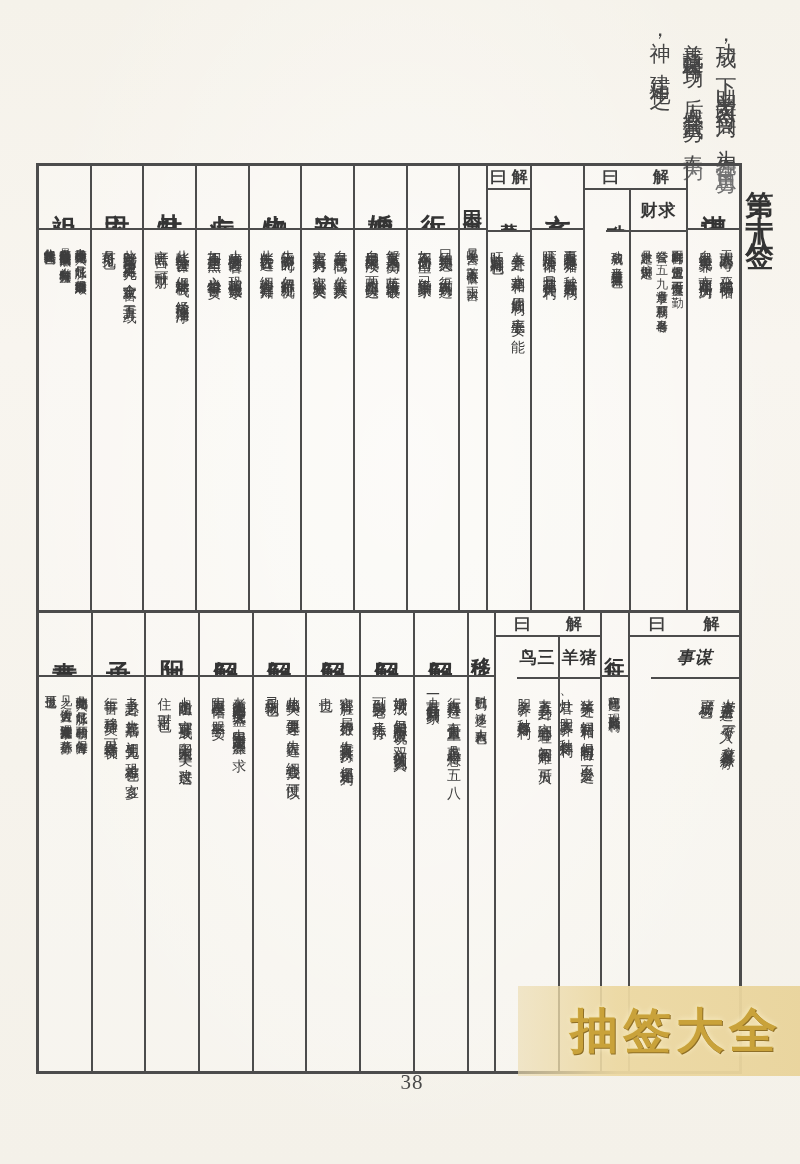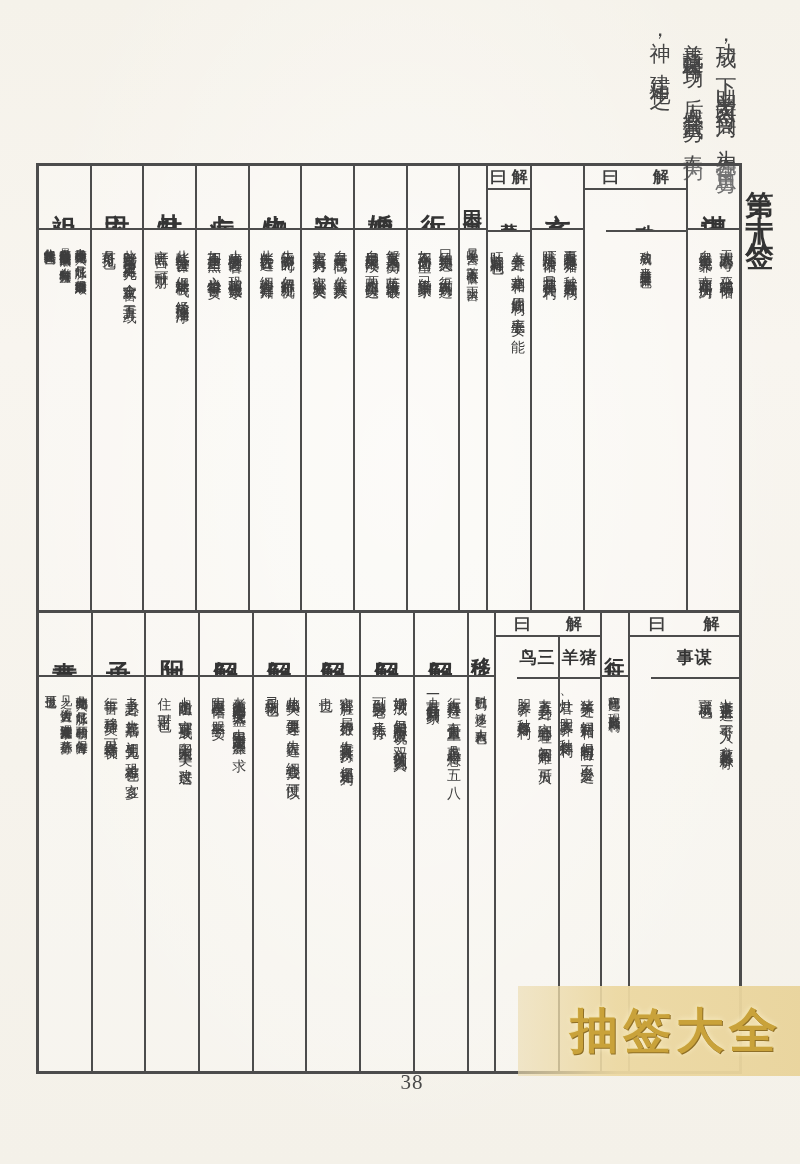--- a/index.html
+++ b/index.html
@@ -194,20 +194,30 @@
         </div>
         <div class="subrow">
           <div class="subcell" style="flex: 30 1 0px;">
             <div class="hdr v short narrowh">功名</div>
             <div class="body center">
               <div class="vwrap narrowc">
                 <div class="line">功名成就　肖马者定可显达荣升也</div>
               </div>
             </div>
           </div>
+          <div class="subcell" style="flex: 74 1 0px;">
+            <div class="hdr h short">财求</div>
+            <div class="body">
+              <div class="vwrap dense">
+                <div class="line">正财取利叶吉　但宜从正道　不可亏人宜谨慎　勤</div>
+                <div class="line">奋经营　五　九　十月亨通　可获厚利　肖马者冬</div>
+                <div class="line">月定大胜　偏财定失</div>
+              </div>
+            </div>
+          </div>
         </div>
       </div>
       <div class="col" style="flex: 52 1 0px;">
         <div class="hdr v">谋望</div>
         <div class="body">
           <div class="vwrap">
             <div class="line">天理人心两不亏　公平感得神明佑</div>
             <div class="line">自然合道免灾非　南北东西任所为</div>
           </div>
         </div>
@@ -328,21 +338,21 @@
             <div class="line">守机间已过　现在出船顺风得利</div>
           </div>
         </div>
       </div>
       <div class="col" style="flex: 110 1 0px;">
         <div class="strip">
           <span>解</span>
           <span>曰</span>
         </div>
         <div class="subrow">
-          <div class="subcell" style="flex: 1 1 0px;">
+          <div class="subcell" style="flex: 1 1 0px; font-style: italic;">
             <div class="hdr h short">事谋</div>
             <div class="body">
               <div class="vwrap">
                 <div class="line">卜谋事宜从正道　不可亏人　交秋冬月各事称</div>
                 <div class="line">定可成功也</div>
               </div>
             </div>
           </div>
         </div>
       </div>

